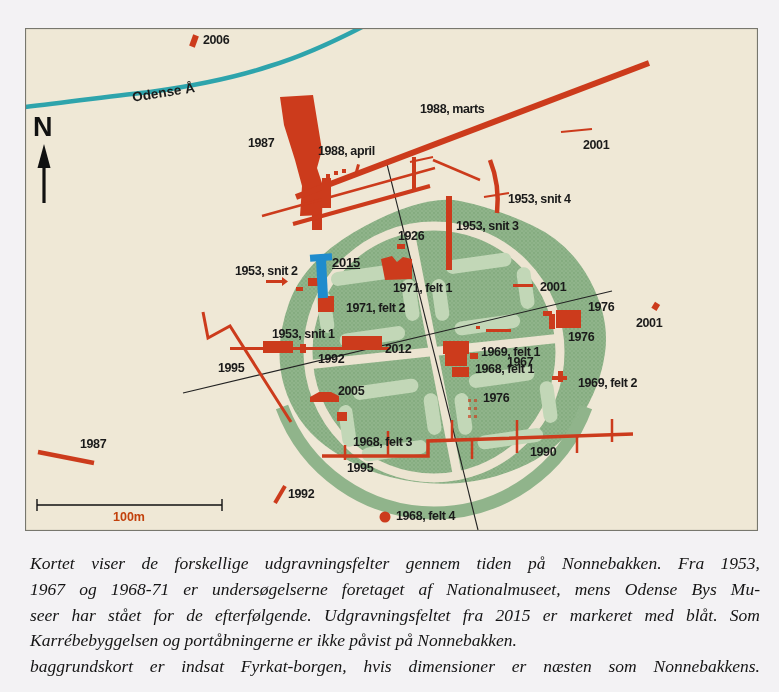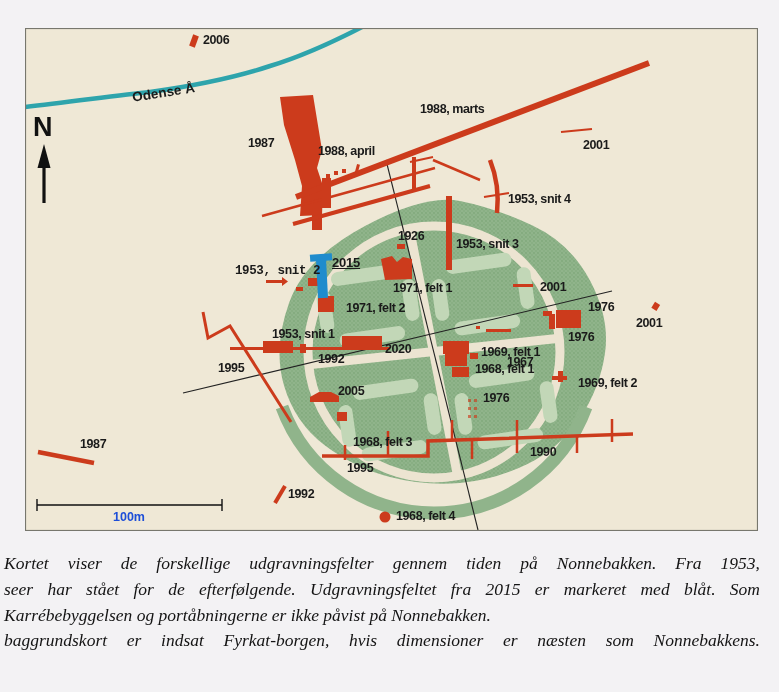--- a/index.html
+++ b/index.html
@@ -23,25 +23,25 @@
     position:absolute;left:107px;top:57px;
     font:700 13.5px "Liberation Sans",sans-serif;color:#1a1a1a;
     transform:rotate(-9deg);white-space:nowrap;
   }
   .north-label{
     position:absolute;left:8px;top:84px;
     font:700 27px "Liberation Sans",sans-serif;color:#111;
   }
   .scale-label{
     position:absolute;left:104px;top:482px;transform:translateX(-50%);
-    font:700 12.5px "Liberation Sans",sans-serif;color:#1d4ed8;
+    font:700 12.5px "Liberation Sans",sans-serif;color:#c2410c;
   }
   .caption{
     position:absolute;left:0;top:530px;width:779px;
-    padding:21px 19px 0 4px;box-sizing:border-box;
+    padding:21px 19px 0 30px;box-sizing:border-box;
     font-family:"Liberation Serif",serif;font-style:italic;
     font-size:17.5px;line-height:25.8px;color:#141414;
   }
   .caption-line{text-align:justify;text-align-last:justify;}
   .caption-line.last{text-align-last:left;}
 </style>
 </head>
 <body>
 
 <div class="map-wrap">
@@ -212,33 +212,33 @@
   </svg>
 
   <div class="labels-layer">
       <div class="map-label" style="left: 178px; top: 6px;">2006</div>
       <div class="map-label" style="left: 223px; top: 109px;">1987</div>
       <div class="map-label" style="left: 293px; top: 117px;">1988, april</div>
       <div class="map-label" style="left: 395px; top: 75px;">1988, marts</div>
       <div class="map-label" style="left: 558px; top: 111px;">2001</div>
       <div class="map-label" style="left: 483px; top: 165px;">1953, snit 4</div>
       <div class="map-label" style="left: 373px; top: 202px;">1926</div>
-      <div class="map-label" style="left: 431px; top: 210px;">1953, snit 3</div>
-      <div class="map-label" style="left: 210px; top: 237px; font-family: Liberation Mono, monospace;">1953, snit 2</div>
+      <div class="map-label" style="left: 431px; top: 192px;">1953, snit 3</div>
+      <div class="map-label" style="left: 210px; top: 237px;">1953, snit 2</div>
       <div class="map-label big" style="left: 307px; top: 228px;">2015</div>
       <div class="map-label" style="left: 368px; top: 254px;">1971, felt 1</div>
       <div class="map-label" style="left: 515px; top: 253px;">2001</div>
       <div class="map-label" style="left: 563px; top: 273px;">1976</div>
       <div class="map-label" style="left: 611px; top: 289px;">2001</div>
       <div class="map-label" style="left: 313px; top: 274px; margin-left: 8px;">1971, felt 2</div>
       <div class="map-label" style="left: 482px; top: 289px; margin-top: 39px;">1967</div>
       <div class="map-label" style="left: 543px; top: 303px;">1976</div>
       <div class="map-label" style="left: 247px; top: 300px;">1953, snit 1</div>
       <div class="map-label" style="left: 293px; top: 325px;">1992</div>
-      <div class="map-label" style="left: 360px; top: 315px;">2020</div>
+      <div class="map-label" style="left: 360px; top: 315px;">2012</div>
       <div class="map-label" style="left: 193px; top: 334px;">1995</div>
       <div class="map-label" style="left: 456px; top: 318px;">1969, felt 1</div>
       <div class="map-label" style="left: 450px; top: 335px;">1968, felt 1</div>
       <div class="map-label" style="left: 553px; top: 349px;">1969, felt 2</div>
       <div class="map-label" style="left: 313px; top: 357px;">2005</div>
       <div class="map-label" style="left: 458px; top: 364px;">1976</div>
       <div class="map-label" style="left: 328px; top: 384px; margin-top: 24px;">1968, felt 3</div>
       <div class="map-label" style="left: 55px; top: 410px;">1987</div>
       <div class="map-label" style="left: 322px; top: 434px;">1995</div>
       <div class="map-label" style="left: 505px; top: 418px;">1990</div>
@@ -246,16 +246,17 @@
       <div class="map-label" style="left: 371px; top: 482px;">1968, felt 4</div>
     </div>
 
   <div class="river-label">Odense Å</div>
   <div class="north-label">N</div>
   <div class="scale-label">100m</div>
 </div>
 
 <div class="caption">
     <div class="caption-line">Kortet viser de forskellige udgravningsfelter gennem tiden på Nonnebakken. Fra 1953,</div>
+    <div class="caption-line">1967 og 1968-71 er undersøgelserne foretaget af Nationalmuseet, mens Odense Bys Mu-</div>
     <div class="caption-line">seer har stået for de efterfølgende. Udgravningsfeltet fra 2015 er markeret med blåt. Som</div>
     <div class="caption-line last">Karrébebyggelsen og portåbningerne er ikke påvist på Nonnebakken.</div>
     <div class="caption-line">baggrundskort er indsat Fyrkat-borgen, hvis dimensioner er næsten som Nonnebakkens.</div>
   </div>
 
 </body></html>

